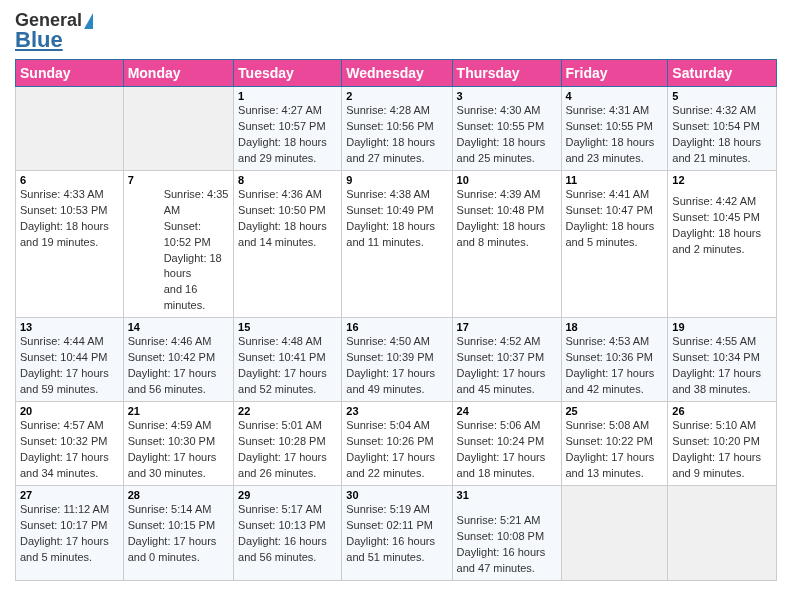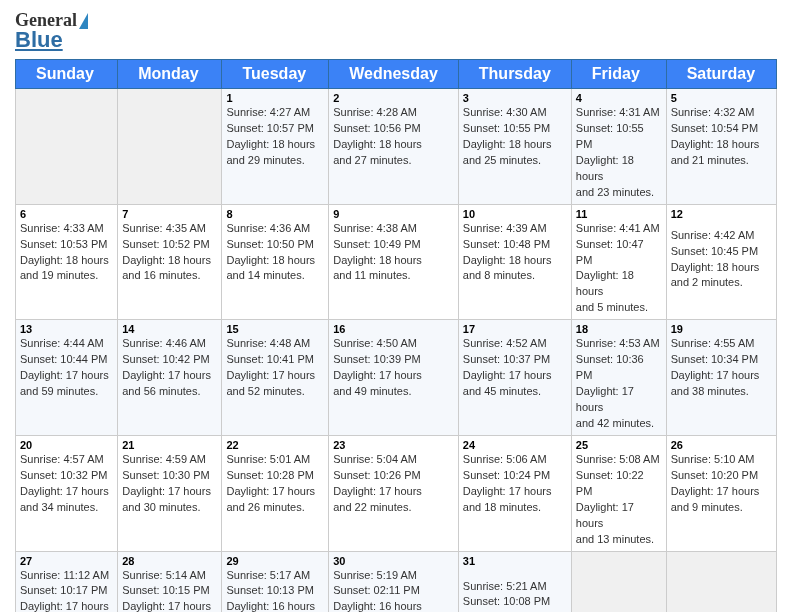--- a/index.html
+++ b/index.html
@@ -19,46 +19,46 @@
       display: flex;
       justify-content: space-between;
       align-items: flex-start;
       margin-bottom: 6px;
     }
     .logo {
       display: flex;
       flex-direction: column;
       align-items: flex-start;
     }
-    .logo-general { color: #333; font-family: Liberation Serif, serif; }
+    .logo-general { color: #333; }
     .logo-blue { color: #1a5276; }
     .title-block {
       text-align: right;
     }
     .month-title {
       font-size: 36px;
       font-weight: bold;
       color: #333;
       line-height: 1.1;
     }
     .location-title {
       font-size: 15px;
       color: #555;
     }
     table {
       width: 100%;
       border-collapse: collapse;
       font-size: 9.5px;
     }
     thead tr th {
-      background-color: #3b82f6;
+      background-color: #ec4899;
       color: #fff;
-      padding: 5px 20px;
+      padding: 5px 4px;
       text-align: left;
-      font-size: 16px;
+      font-size: 14px;
       font-weight: bold;
       border: 1px solid #2e6da4;
     }
     tbody tr td {
       border: 1px solid #ccc;
       vertical-align: top;
       padding: 3px 4px;
       height: 78px;
       width: 113px;
     }
@@ -156,21 +156,21 @@
         <tr>
           <td>
             <span class="day-num">6</span>
             <div class="day-info" style="white-space: pre-line;">Sunrise: 4:33 AM
 Sunset: 10:53 PM
 Daylight: 18 hours
 and 19 minutes.</div>
           </td>
           <td>
             <span class="day-num">7</span>
-            <div class="day-info" style="white-space: pre-line;">Sunrise: 4:35 AM
+            <div class="day-info" style="white-space: pre-line; margin-left: 36px;">Sunrise: 4:35 AM
 Sunset: 10:52 PM
 Daylight: 18 hours
 and 16 minutes.</div>
           </td>
           <td>
             <span class="day-num">8</span>
             <div class="day-info" style="white-space: pre-line;">Sunrise: 4:36 AM
 Sunset: 10:50 PM
 Daylight: 18 hours
 and 14 minutes.</div>

